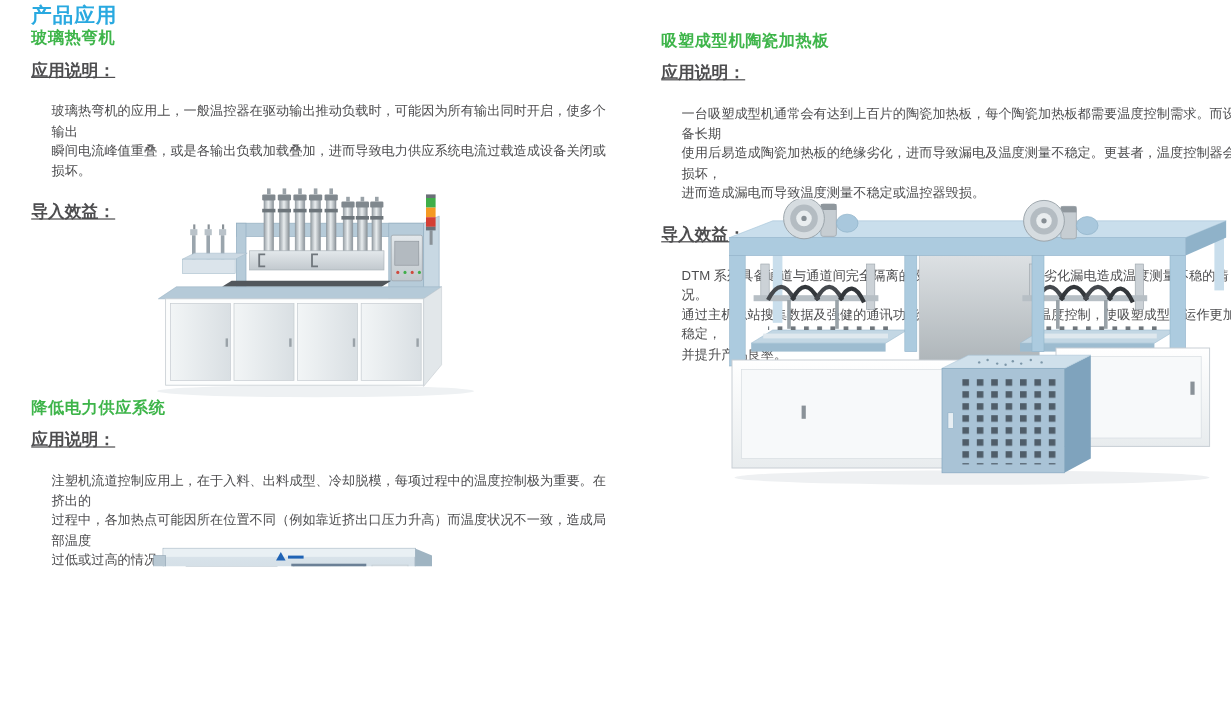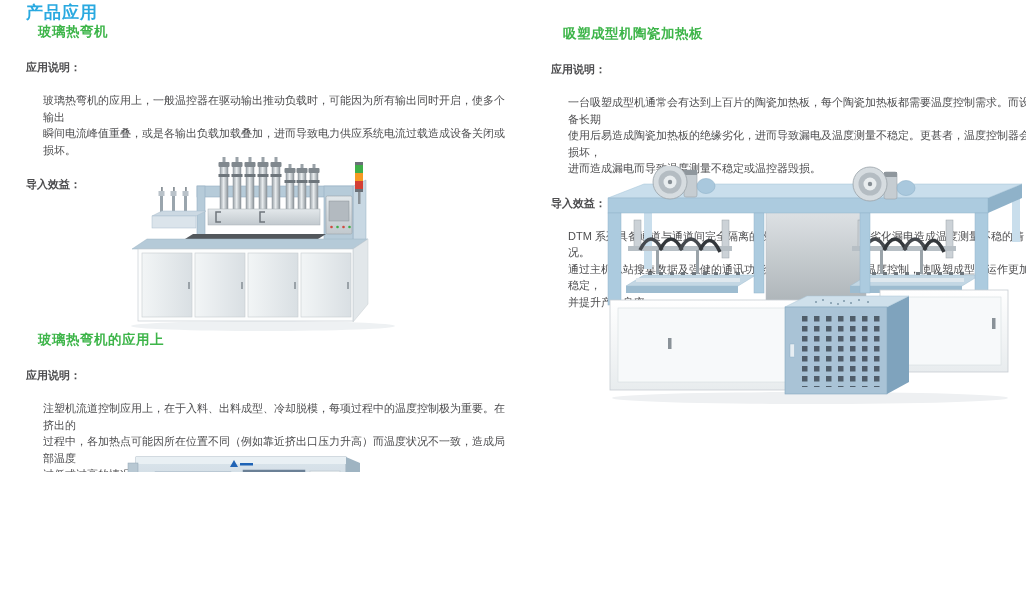--- a/index.html
+++ b/index.html
@@ -6,24 +6,24 @@
   .page{
     position:relative;width:1026px;height:472px;background:#ffffff;
     font-family:"Liberation Sans","DejaVu Sans",sans-serif;overflow:hidden;
   }
   .page-title{
     position:absolute;left:26px;top:1px;margin:0;
     font-size:17px;font-weight:700;color:#29a9e0;letter-spacing:1px;
   }
   .text-block{position:absolute;width:505px;}
   .sec-heading{
-    margin:0 0 7px 12px;font-size:13.5px;font-weight:700;color:#3eb54a;letter-spacing:.5px;
+    margin:0 0 7px 0;font-size:13.5px;font-weight:700;color:#3eb54a;letter-spacing:.5px;
   }
   .para-label{
-    margin:19px 0 4px 0;font-size:11px;font-weight:700;color:#4d4d4f;
+    margin:9px 0 4px 0;font-size:14px;font-weight:700;color:#4d4d4f;text-decoration:underline;
   }
   .para{
     margin:17px;font-size:11px;line-height:16.5px;color:#4d4d4f;
     white-space:pre-line;
   }
   .figure{position:absolute;}
   svg{display:block;}
 </style>
 </head>
 <body>
@@ -161,21 +161,21 @@
         <rect x="227" y="6" width="8" height="3" fill="#6a7077"></rect>
         <rect x="227" y="9" width="8" height="8" fill="#3fae49"></rect>
         <rect x="227" y="17" width="8" height="8" fill="#f59a23"></rect>
         <rect x="227" y="25" width="8" height="8" fill="#d43f35"></rect>
         <rect x="227" y="33" width="8" height="3" fill="#6a7077"></rect>
       </g>
     </svg>
   </div>
 
   <section class="text-block" style="left:26px;top:331px;">
-    <h2 class="sec-heading">玻璃热弯机的应用上</h2>
+    <h2 class="sec-heading">降低电力供应系统</h2>
     <p class="para-label">应用说明：</p>
     <p class="para">注塑机流道控制应用上，在于入料、出料成型、冷却脱模，每项过程中的温度控制极为重要。在挤出的
 过程中，各加热点可能因所在位置不同（例如靠近挤出口压力升高）而温度状况不一致，造成局部温度
 过低或过高的情况，影响产品良率，因此需要多点流道控制。</p>
     <p class="para-label">导入效益：</p>
     <p class="para">采用 DTM 系列，通过 RS-485 通讯的资料传输可达成多点精确并及时的温度控制，提升产品良率。</p>
   </section>
 
   <div class="figure" style="left:100px;top:447px;">
     <svg width="360" height="150" viewBox="0 0 360 150">

